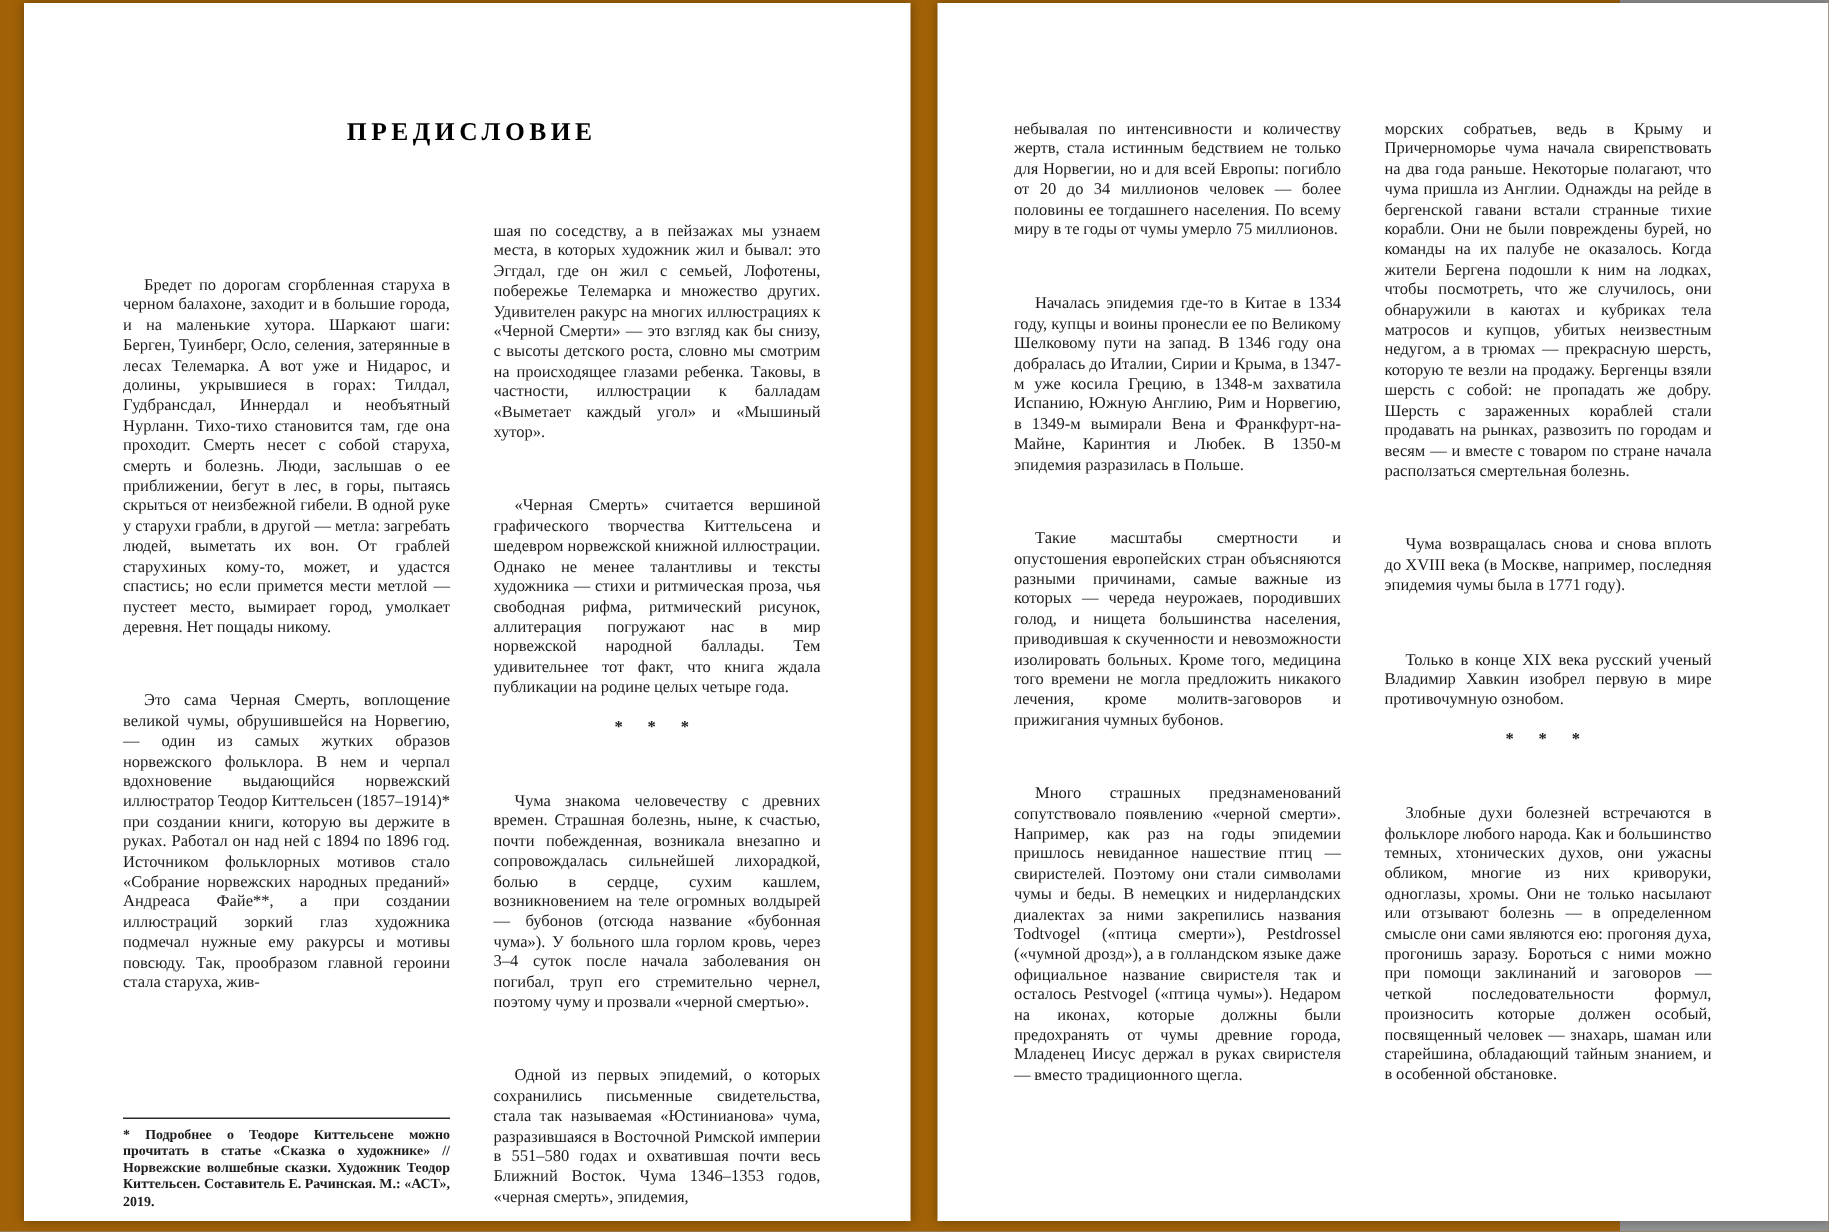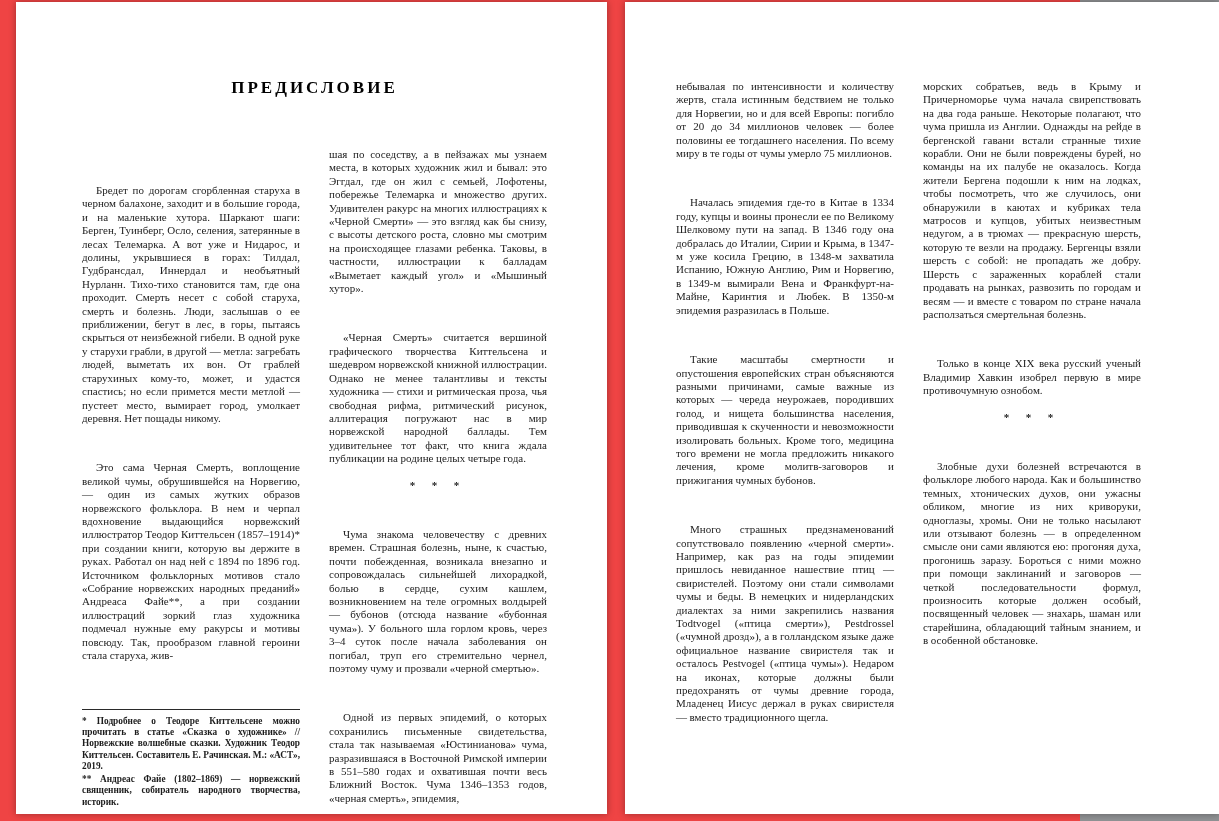--- a/index.html
+++ b/index.html
@@ -8,21 +8,21 @@
     background: #909294;
     width: 1219px;
     height: 821px;
     overflow: hidden;
     font-family: "Liberation Serif", "DejaVu Serif", serif;
   }
   .spread {
     position: relative;
     width: 1080px;
     height: 821px;
-    background: #ef4444;
+    background: #a16207;
   }
   .page {
     position: absolute;
     top: 2px;
     height: 812px;
     background: #ffffff;
     box-shadow: 0 0 7px rgba(0,0,0,0.35);
     color: #1c1c1c;
     box-sizing: border-box;
     overflow: hidden;
@@ -100,21 +100,20 @@
     <div class="cols">
       <div class="col first">
         <div>
             <p class="para indent">Бредет по дорогам сгорбленная старуха в черном балахоне, заходит и в большие города, и на маленькие хутора. Шаркают шаги: Берген, Туинберг, Осло, селения, затерянные в лесах Телемарка. А вот уже и Нидарос, и долины, укрывшиеся в горах: Тилдал, Гудбрансдал, Иннердал и необъятный Нурланн. Тихо-тихо становится там, где она проходит. Смерть несет с собой старуха, смерть и болезнь. Люди, заслышав о ее приближении, бегут в лес, в горы, пытаясь скрыться от неизбежной гибели. В одной руке у старухи грабли, в другой — метла: загребать людей, выметать их вон. От граблей старухиных кому-то, может, и удастся спастись; но если примется мести метлой — пустеет место, вымирает город, умолкает деревня. Нет пощады никому.</p>
             <p class="para indent">Это сама Черная Смерть, воплощение великой чумы, обрушившейся на Норвегию, — один из самых жутких образов норвежского фольклора. В нем и черпал вдохновение выдающийся норвежский иллюстратор Теодор Киттельсен (1857–1914)* при создании книги, которую вы держите в руках. Работал он над ней с 1894 по 1896 год. Источником фольклорных мотивов стало «Собрание норвежских народных преданий» Андреаса Файе**, а при создании иллюстраций зоркий глаз художника подмечал нужные ему ракурсы и мотивы повсюду. Так, прообразом главной героини стала старуха, жив-</p>
           </div>
         <div class="footnotes">
           <div class="fn-rule"></div>
           <div>
               <p class="para flush">* Подробнее о Теодоре Киттельсене можно прочитать в статье «Сказка о художнике» // Норвежские волшебные сказки. Художник Теодор Киттельсен. Составитель Е. Рачинская. М.: «АСТ», 2019.</p>
-              <p class="para flush">** Андреас Файе (1802–1869) — норвежский священник, собиратель народного творчества, историк.</p>
             </div>
         </div>
       </div>
       <div class="col">
         <div>
             <p class="para flush">шая по соседству, а в пейзажах мы узнаем места, в которых художник жил и бывал: это Эггдал, где он жил с семьей, Лофотены, побережье Телемарка и множество других. Удивителен ракурс на многих иллюстрациях к «Черной Смерти» — это взгляд как бы снизу, с высоты детского роста, словно мы смотрим на происходящее глазами ребенка. Таковы, в частности, иллюстрации к балладам «Выметает каждый угол» и «Мышиный хутор».</p>
             <p class="para indent">«Черная Смерть» считается вершиной графического творчества Киттельсена и шедевром норвежской книжной иллюстрации. Однако не менее талантливы и тексты художника — стихи и ритмическая проза, чья свободная рифма, ритмический рисунок, аллитерация погружают нас в мир норвежской народной баллады. Тем удивительнее тот факт, что книга ждала публикации на родине целых четыре года.</p>
             <p class="para center">* * *</p>
             <p class="para indent">Чума знакома человечеству с древних времен. Страшная болезнь, ныне, к счастью, почти побежденная, возникала внезапно и сопровождалась сильнейшей лихорадкой, болью в сердце, сухим кашлем, возникновением на теле огромных волдырей — бубонов (отсюда название «бубонная чума»). У больного шла горлом кровь, через 3–4 суток после начала заболевания он погибал, труп его стремительно чернел, поэтому чуму и прозвали «черной смертью».</p>
             <p class="para indent">Одной из первых эпидемий, о которых сохранились письменные свидетельства, стала так называемая «Юстинианова» чума, разразившаяся в Восточной Римской империи в 551–580 годах и охватившая почти весь Ближний Восток. Чума 1346–1353 годов, «черная смерть», эпидемия,</p>
@@ -129,20 +128,21 @@
         <div>
             <p class="para flush">небывалая по интенсивности и количеству жертв, стала истинным бедствием не только для Норвегии, но и для всей Европы: погибло от 20 до 34 миллионов человек — более половины ее тогдашнего населения. По всему миру в те годы от чумы умерло 75 миллионов.</p>
             <p class="para indent">Началась эпидемия где-то в Китае в 1334 году, купцы и воины пронесли ее по Великому Шелковому пути на запад. В 1346 году она добралась до Италии, Сирии и Крыма, в 1347-м уже косила Грецию, в 1348-м захватила Испанию, Южную Англию, Рим и Норвегию, в 1349-м вымирали Вена и Франкфурт-на-Майне, Каринтия и Любек. В 1350-м эпидемия разразилась в Польше.</p>
             <p class="para indent">Такие масштабы смертности и опустошения европейских стран объясняются разными причинами, самые важные из которых — череда неурожаев, породивших голод, и нищета большинства населения, приводившая к скученности и невозможности изолировать больных. Кроме того, медицина того времени не могла предложить никакого лечения, кроме молитв-заговоров и прижигания чумных бубонов.</p>
             <p class="para indent">Много страшных предзнаменований сопутствовало появлению «черной смерти». Например, как раз на годы эпидемии пришлось невиданное нашествие птиц — свиристелей. Поэтому они стали символами чумы и беды. В немецких и нидерландских диалектах за ними закрепились названия Todtvogel («птица смерти»), Pestdrossel («чумной дрозд»), а в голландском языке даже официальное название свиристеля так и осталось Pestvogel («птица чумы»). Недаром на иконах, которые должны были предохранять от чумы древние города, Младенец Иисус держал в руках свиристеля — вместо традиционного щегла.</p>
           </div>
       </div>
       <div class="col">
         <div>
             <p class="para flush">морских собратьев, ведь в Крыму и Причерноморье чума начала свирепствовать на два года раньше. Некоторые полагают, что чума пришла из Англии. Однажды на рейде в бергенской гавани встали странные тихие корабли. Они не были повреждены бурей, но команды на их палубе не оказалось. Когда жители Бергена подошли к ним на лодках, чтобы посмотреть, что же случилось, они обнаружили в каютах и кубриках тела матросов и купцов, убитых неизвестным недугом, а в трюмах — прекрасную шерсть, которую те везли на продажу. Бергенцы взяли шерсть с собой: не пропадать же добру. Шерсть с зараженных кораблей стали продавать на рынках, развозить по городам и весям — и вместе с товаром по стране начала расползаться смертельная болезнь.</p>
+            <p class="para indent">Чума возвращалась снова и снова вплоть до XVIII века (в Москве, например, последняя эпидемия чумы была в 1771 году).</p>
             <p class="para indent">Только в конце XIX века русский ученый Владимир Хавкин изобрел первую в мире противочумную ознобом.</p>
             <p class="para center">* * *</p>
             <p class="para indent">Злобные духи болезней встречаются в фольклоре любого народа. Как и большинство темных, хтонических духов, они ужасны обликом, многие из них криворуки, одноглазы, хромы. Они не только насылают или отзывают болезнь — в определенном смысле они сами являются ею: прогоняя духа, прогонишь заразу. Бороться с ними можно при помощи заклинаний и заговоров — четкой последовательности формул, произносить которые должен особый, посвященный человек — знахарь, шаман или старейшина, обладающий тайным знанием, и в особенной обстановке.</p>
           </div>
       </div>
     </div>
   </div>
 
 </div>
 

